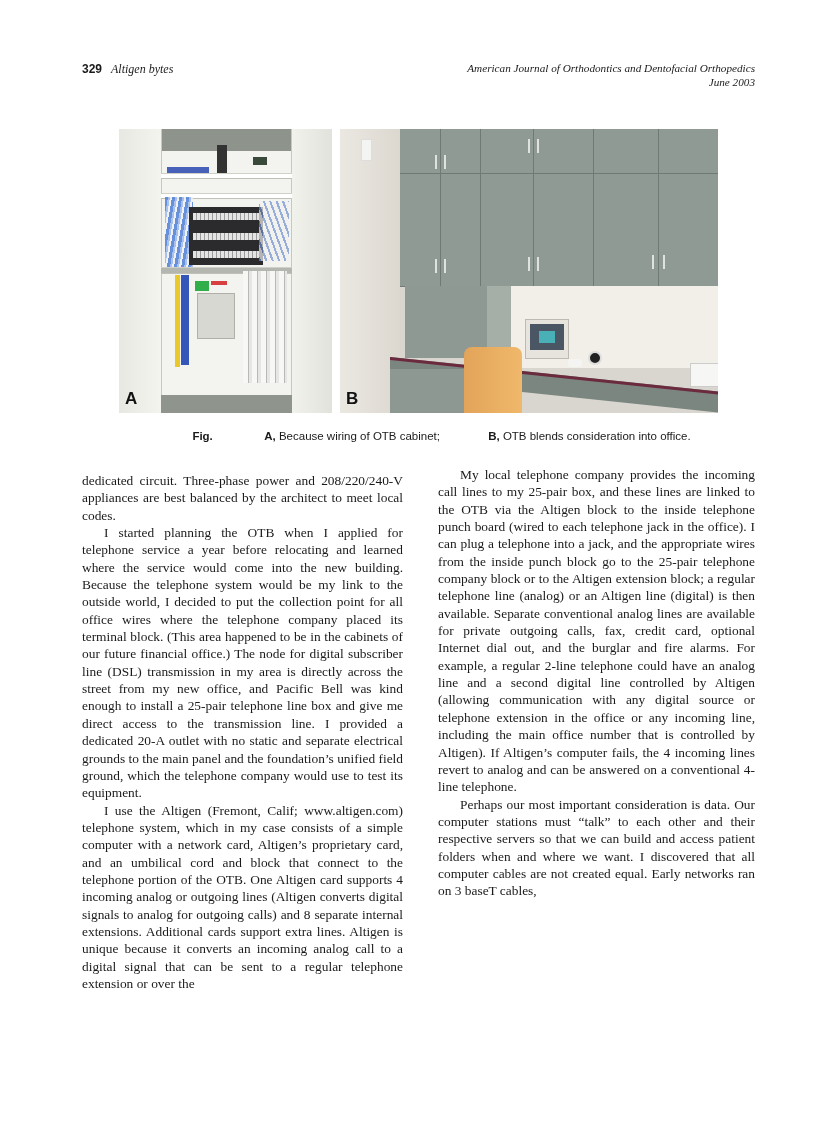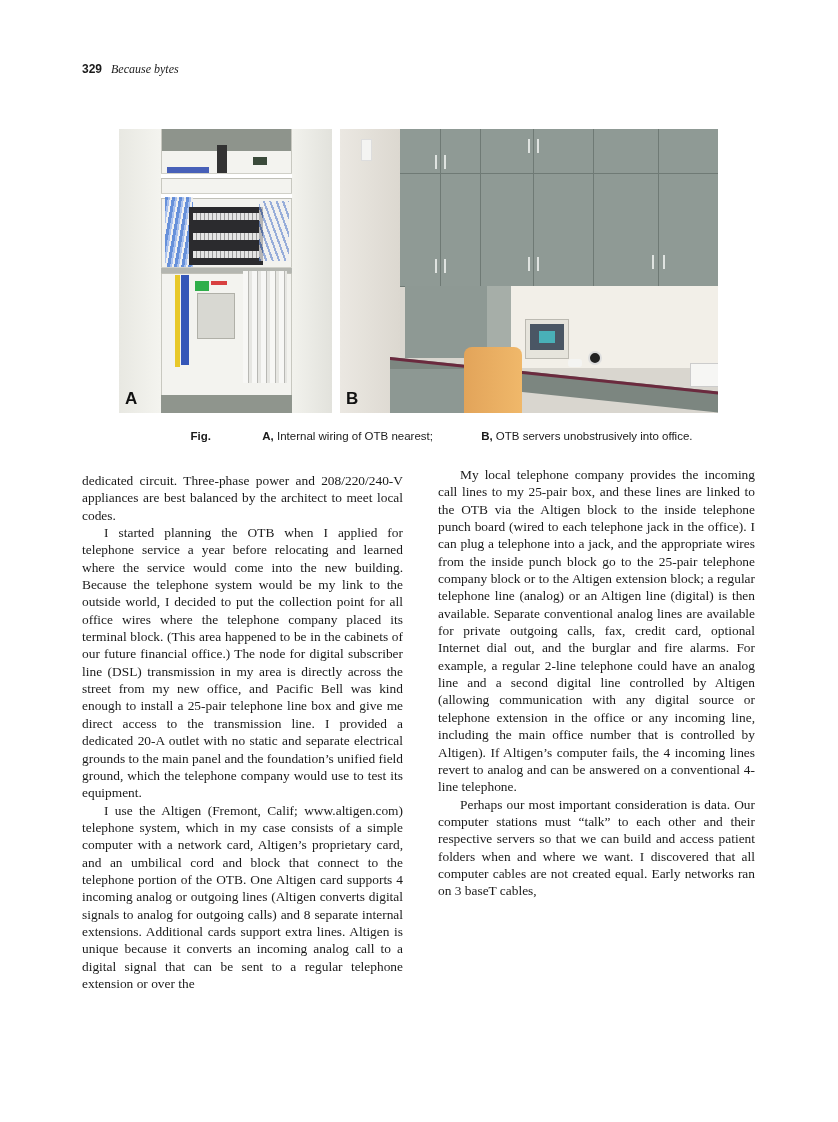--- a/index.html
+++ b/index.html
@@ -68,21 +68,25 @@
     .col p { margin: 0; text-indent: 22px; }
     .col p.noindent { text-indent: 0; }
     .col h2 { margin: 11px 0 3px 0; font-family: "Liberation Sans", sans-serif; font-weight: bold; font-size: 12.2px; line-height: 17px; letter-spacing: 0.1px; text-align: left; }
   </style>
 </head>
 <body>
 
 <div class="running-head">
   <div class="rh-left">
     <span class="rh-page">329</span>
-    <span class="rh-section">Because bytes</span>
+    <span class="rh-section">Altigen bytes</span>
+  </div>
+  <div class="rh-right">
+    <div>American Journal of Orthodontics and Dentofacial Orthopedics</div>
+    <div>June 2003</div>
   </div>
 </div>
 
 <div class="figure">
   <div class="panel panel-a">
     <div class="a-top"></div>
     <div class="a-inside"></div>
     <div class="a-door-l"></div>
     <div class="a-door-r"></div>
     <div class="a-dev-top"></div>
@@ -143,21 +147,21 @@
     <div class="b-phone"></div>
     <div class="b-clock"></div>
     <div class="b-printer"></div>
     <div class="b-chair"></div>
     <span class="panel-letter">B</span>
   </div>
 </div>
 
 <div class="caption">
   <b>Fig.</b>&nbsp;
-  <b>A,</b><span> Internal wiring of OTB nearest; </span><b>B,</b><span> OTB servers unobstrusively into office.</span>
+  <b>A,</b><span> Because wiring of OTB cabinet; </span><b>B,</b><span> OTB blends consideration into office.</span>
 </div>
 
 <div class="col col-left">
   <p class="noindent">dedicated circuit. Three-phase power and 208/220/240-V appliances are best balanced by the architect to meet local codes.</p>
   <p>I started planning the OTB when I applied for telephone service a year before relocating and learned where the service would come into the new building. Because the telephone system would be my link to the outside world, I decided to put the collection point for all office wires where the telephone company placed its terminal block. (This area happened to be in the cabinets of our future financial office.) The node for digital subscriber line (DSL) transmission in my area is directly across the street from my new office, and Pacific Bell was kind enough to install a 25-pair telephone line box and give me direct access to the transmission line. I provided a dedicated 20-A outlet with no static and separate electrical grounds to the main panel and the foundation’s unified field ground, which the telephone company would use to test its equipment.</p>
   <p>I use the Altigen (Fremont, Calif; www.altigen.com) telephone system, which in my case consists of a simple computer with a network card, Altigen’s proprietary card, and an umbilical cord and block that connect to the telephone portion of the OTB. One Altigen card supports 4 incoming analog or outgoing lines (Altigen converts digital signals to analog for outgoing calls) and 8 separate internal extensions. Additional cards support extra lines. Altigen is unique because it converts an incoming analog call to a digital signal that can be sent to a regular telephone extension or over the</p>
 </div>
 
 <div class="col col-right">
   <p>My local telephone company provides the incoming call lines to my 25-pair box, and these lines are linked to the OTB via the Altigen block to the inside telephone punch board (wired to each telephone jack in the office). I can plug a telephone into a jack, and the appropriate wires from the inside punch block go to the 25-pair telephone company block or to the Altigen extension block; a regular telephone line (analog) or an Altigen line (digital) is then available. Separate conventional analog lines are available for private outgoing calls, fax, credit card, optional Internet dial out, and the burglar and fire alarms. For example, a regular 2-line telephone could have an analog line and a second digital line controlled by Altigen (allowing communication with any digital source or telephone extension in the office or any incoming line, including the main office number that is controlled by Altigen). If Altigen’s computer fails, the 4 incoming lines revert to analog and can be answered on a conventional 4-line telephone.</p>

